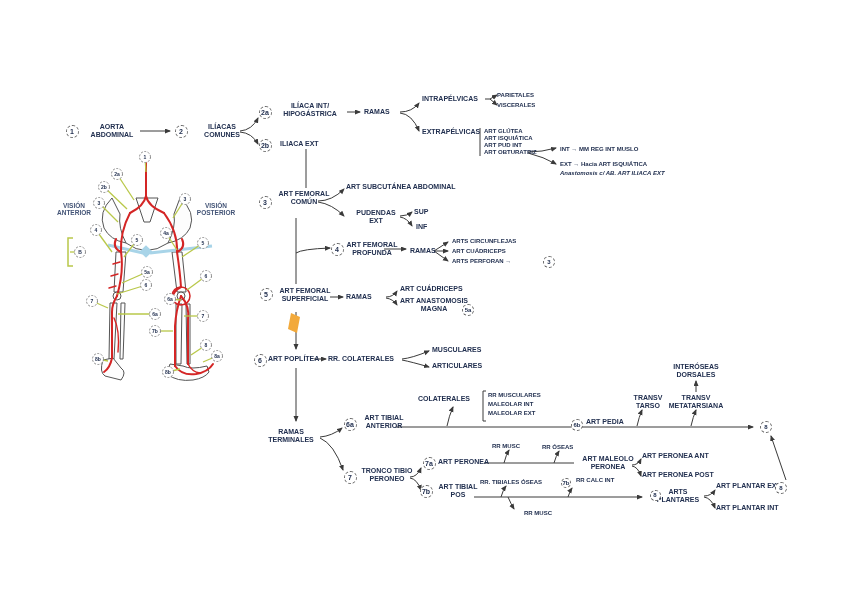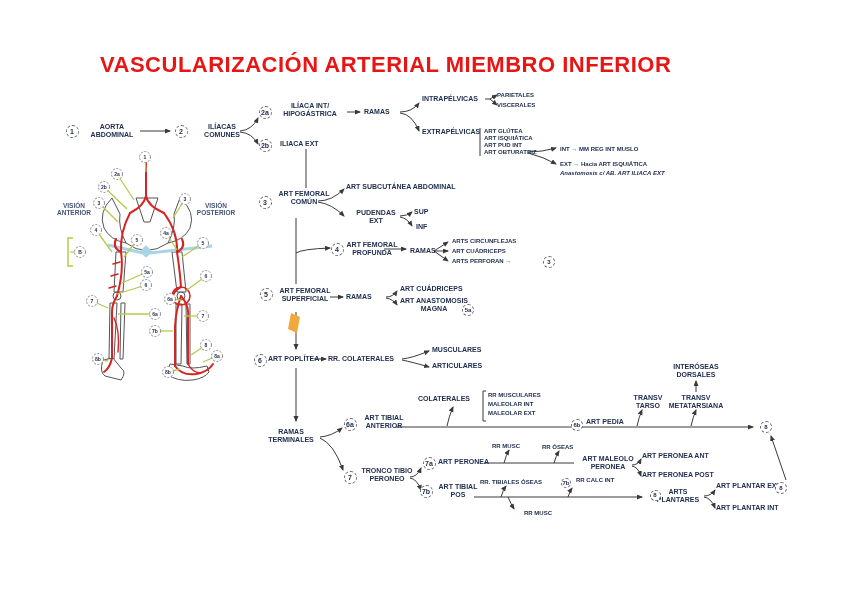--- a/index.html
+++ b/index.html
@@ -14,21 +14,20 @@
       color:#223050;font-weight:700;display:flex;align-items:center;justify-content:center;
       box-sizing:border-box;}
   svg{position:absolute;left:0;top:0;}
   .cap{color:#445577;}
 </style>
 </head>
 <body>
 
 <div id="page">
 
-  <div id="title">VASCULARIZACIÓN ARTERIAL MIEMBRO INFERIOR</div>
 
   <svg id="figure" width="848" height="599" viewBox="0 0 848 599">
     <g stroke="#555" stroke-width="1" fill="#fdfdfd">
       <path d="M112,198 Q98,212 104,228 Q110,240 126,243 Q118,228 120,214 Z"></path>
       <path d="M180,198 Q196,212 190,228 Q184,240 168,243 Q176,228 174,214 Z"></path>
       <path d="M136,198 L158,198 L150,222 L144,222 Z"></path>
       <path fill="none" d="M126,243 Q146,258 168,243"></path>
       <path d="M116,252 l10,0 -3,40 -9,0 z"></path>
       <circle cx="117" cy="296" r="4"></circle>
       <path d="M110,303 l7,0 -3,56 -5,0 z"></path>

